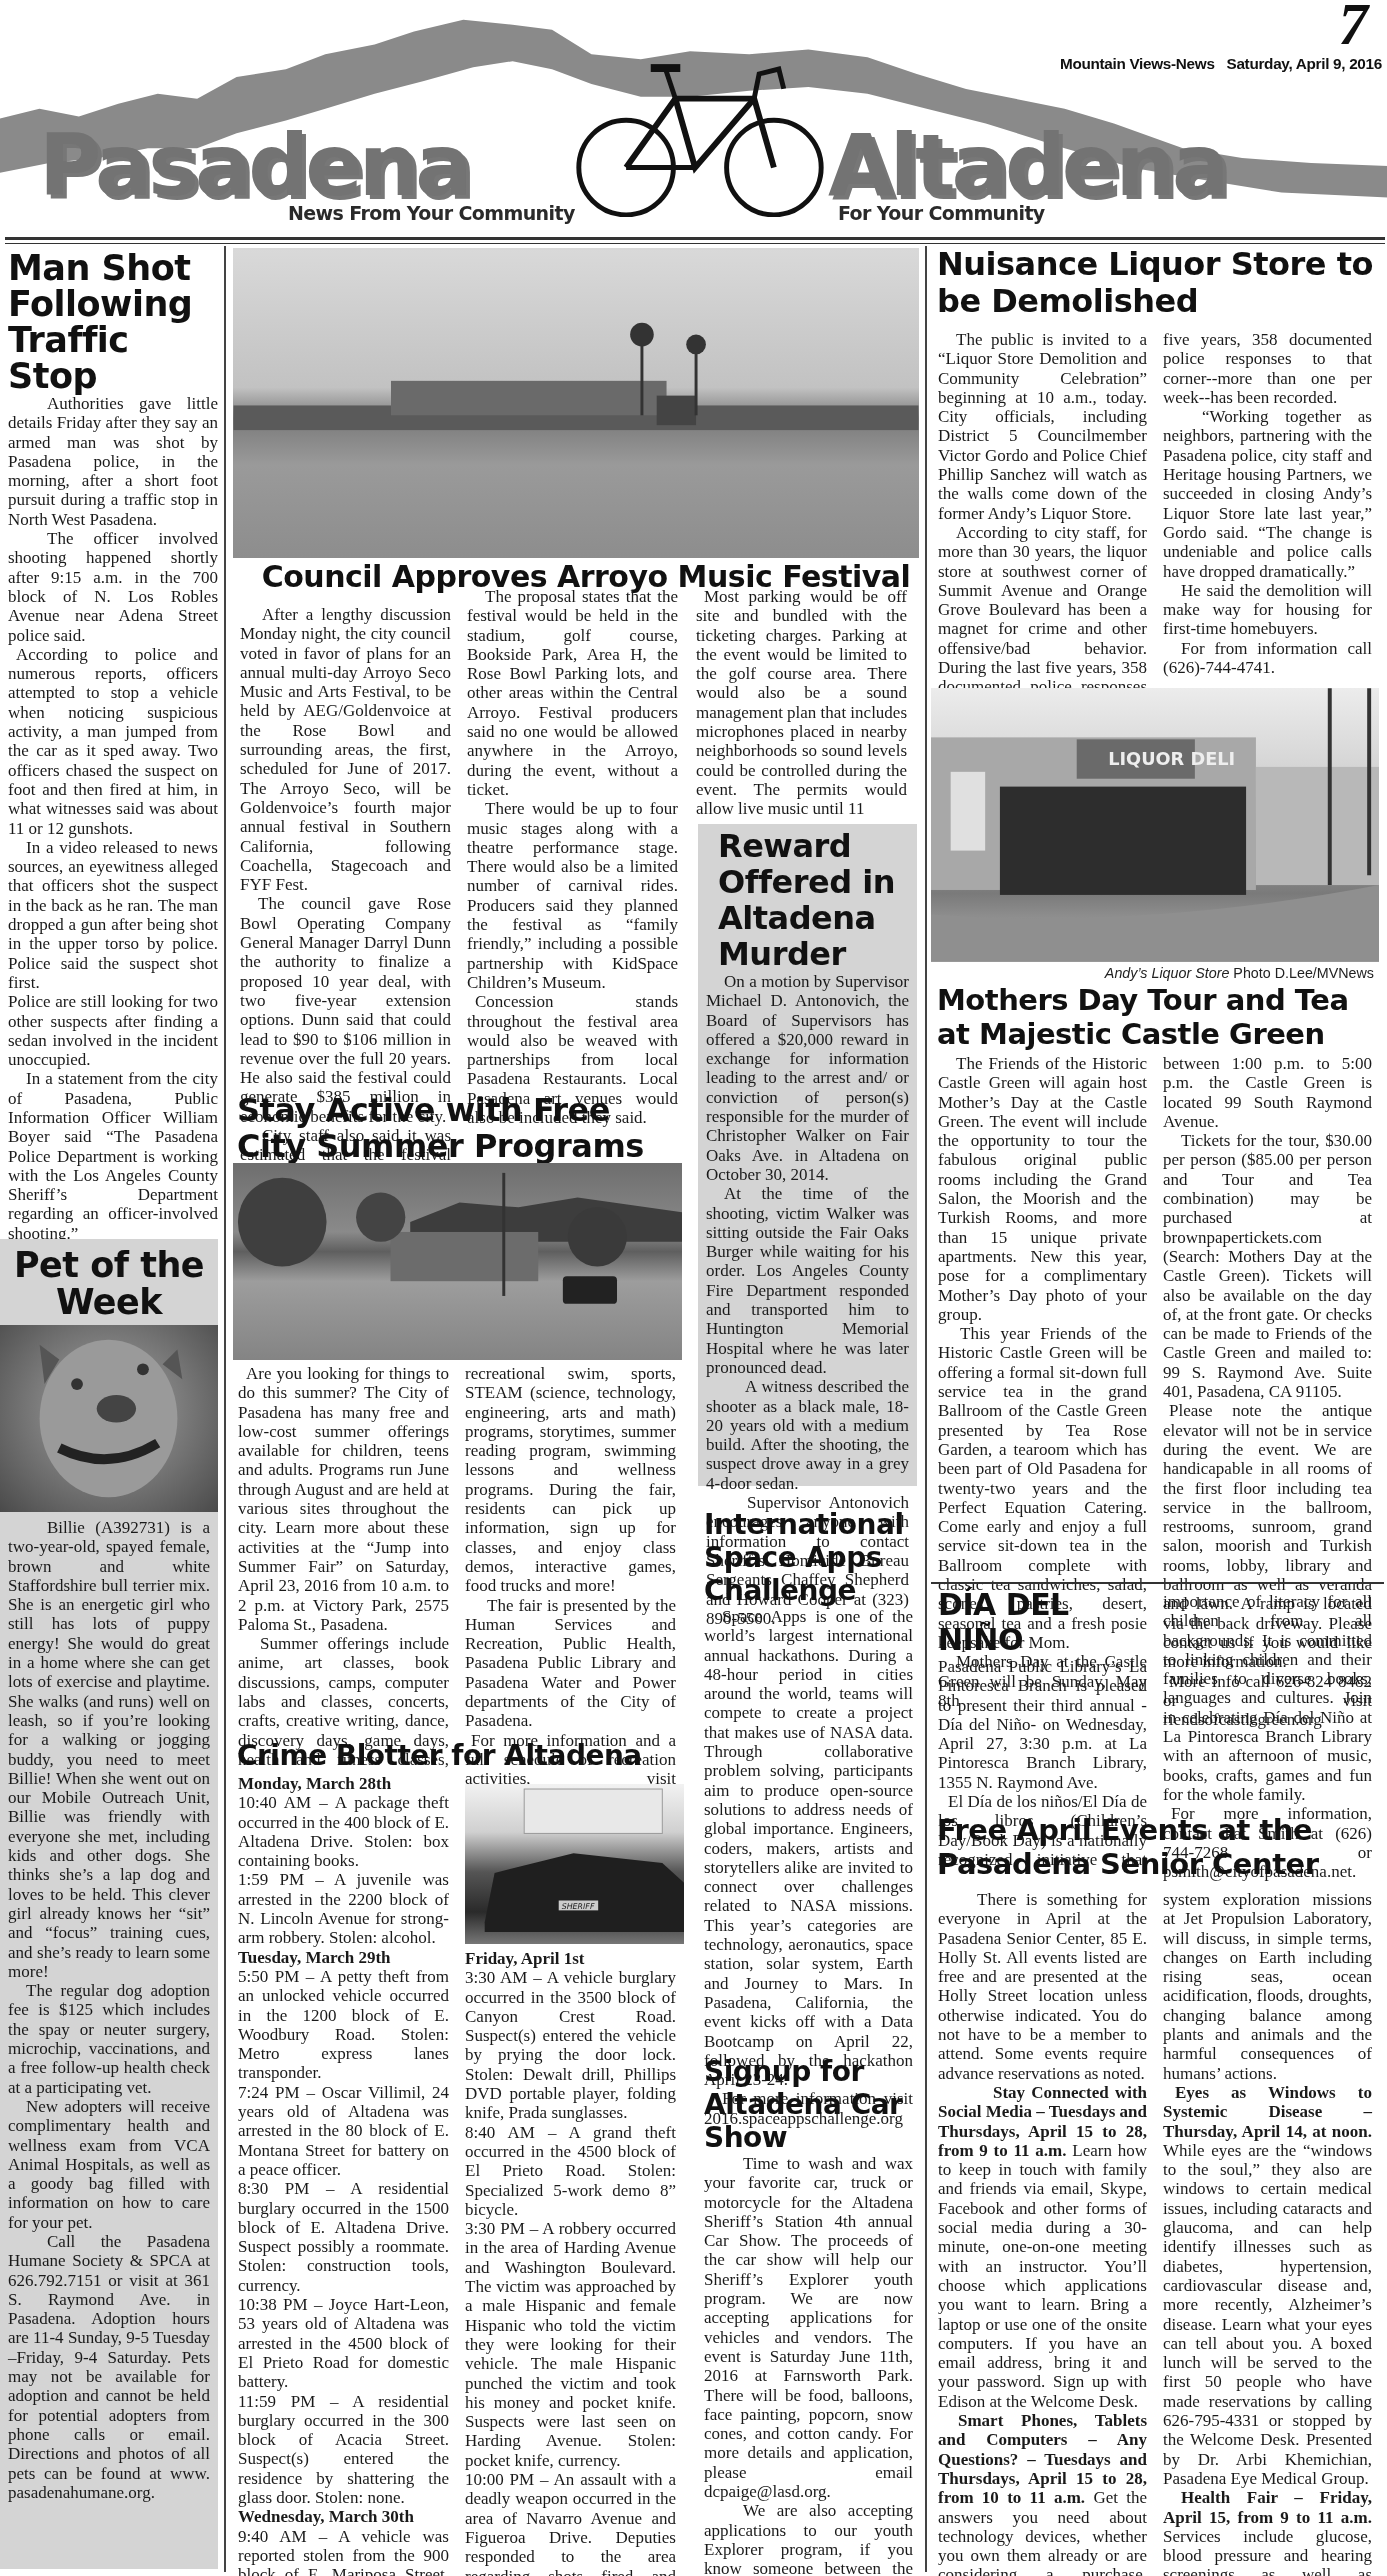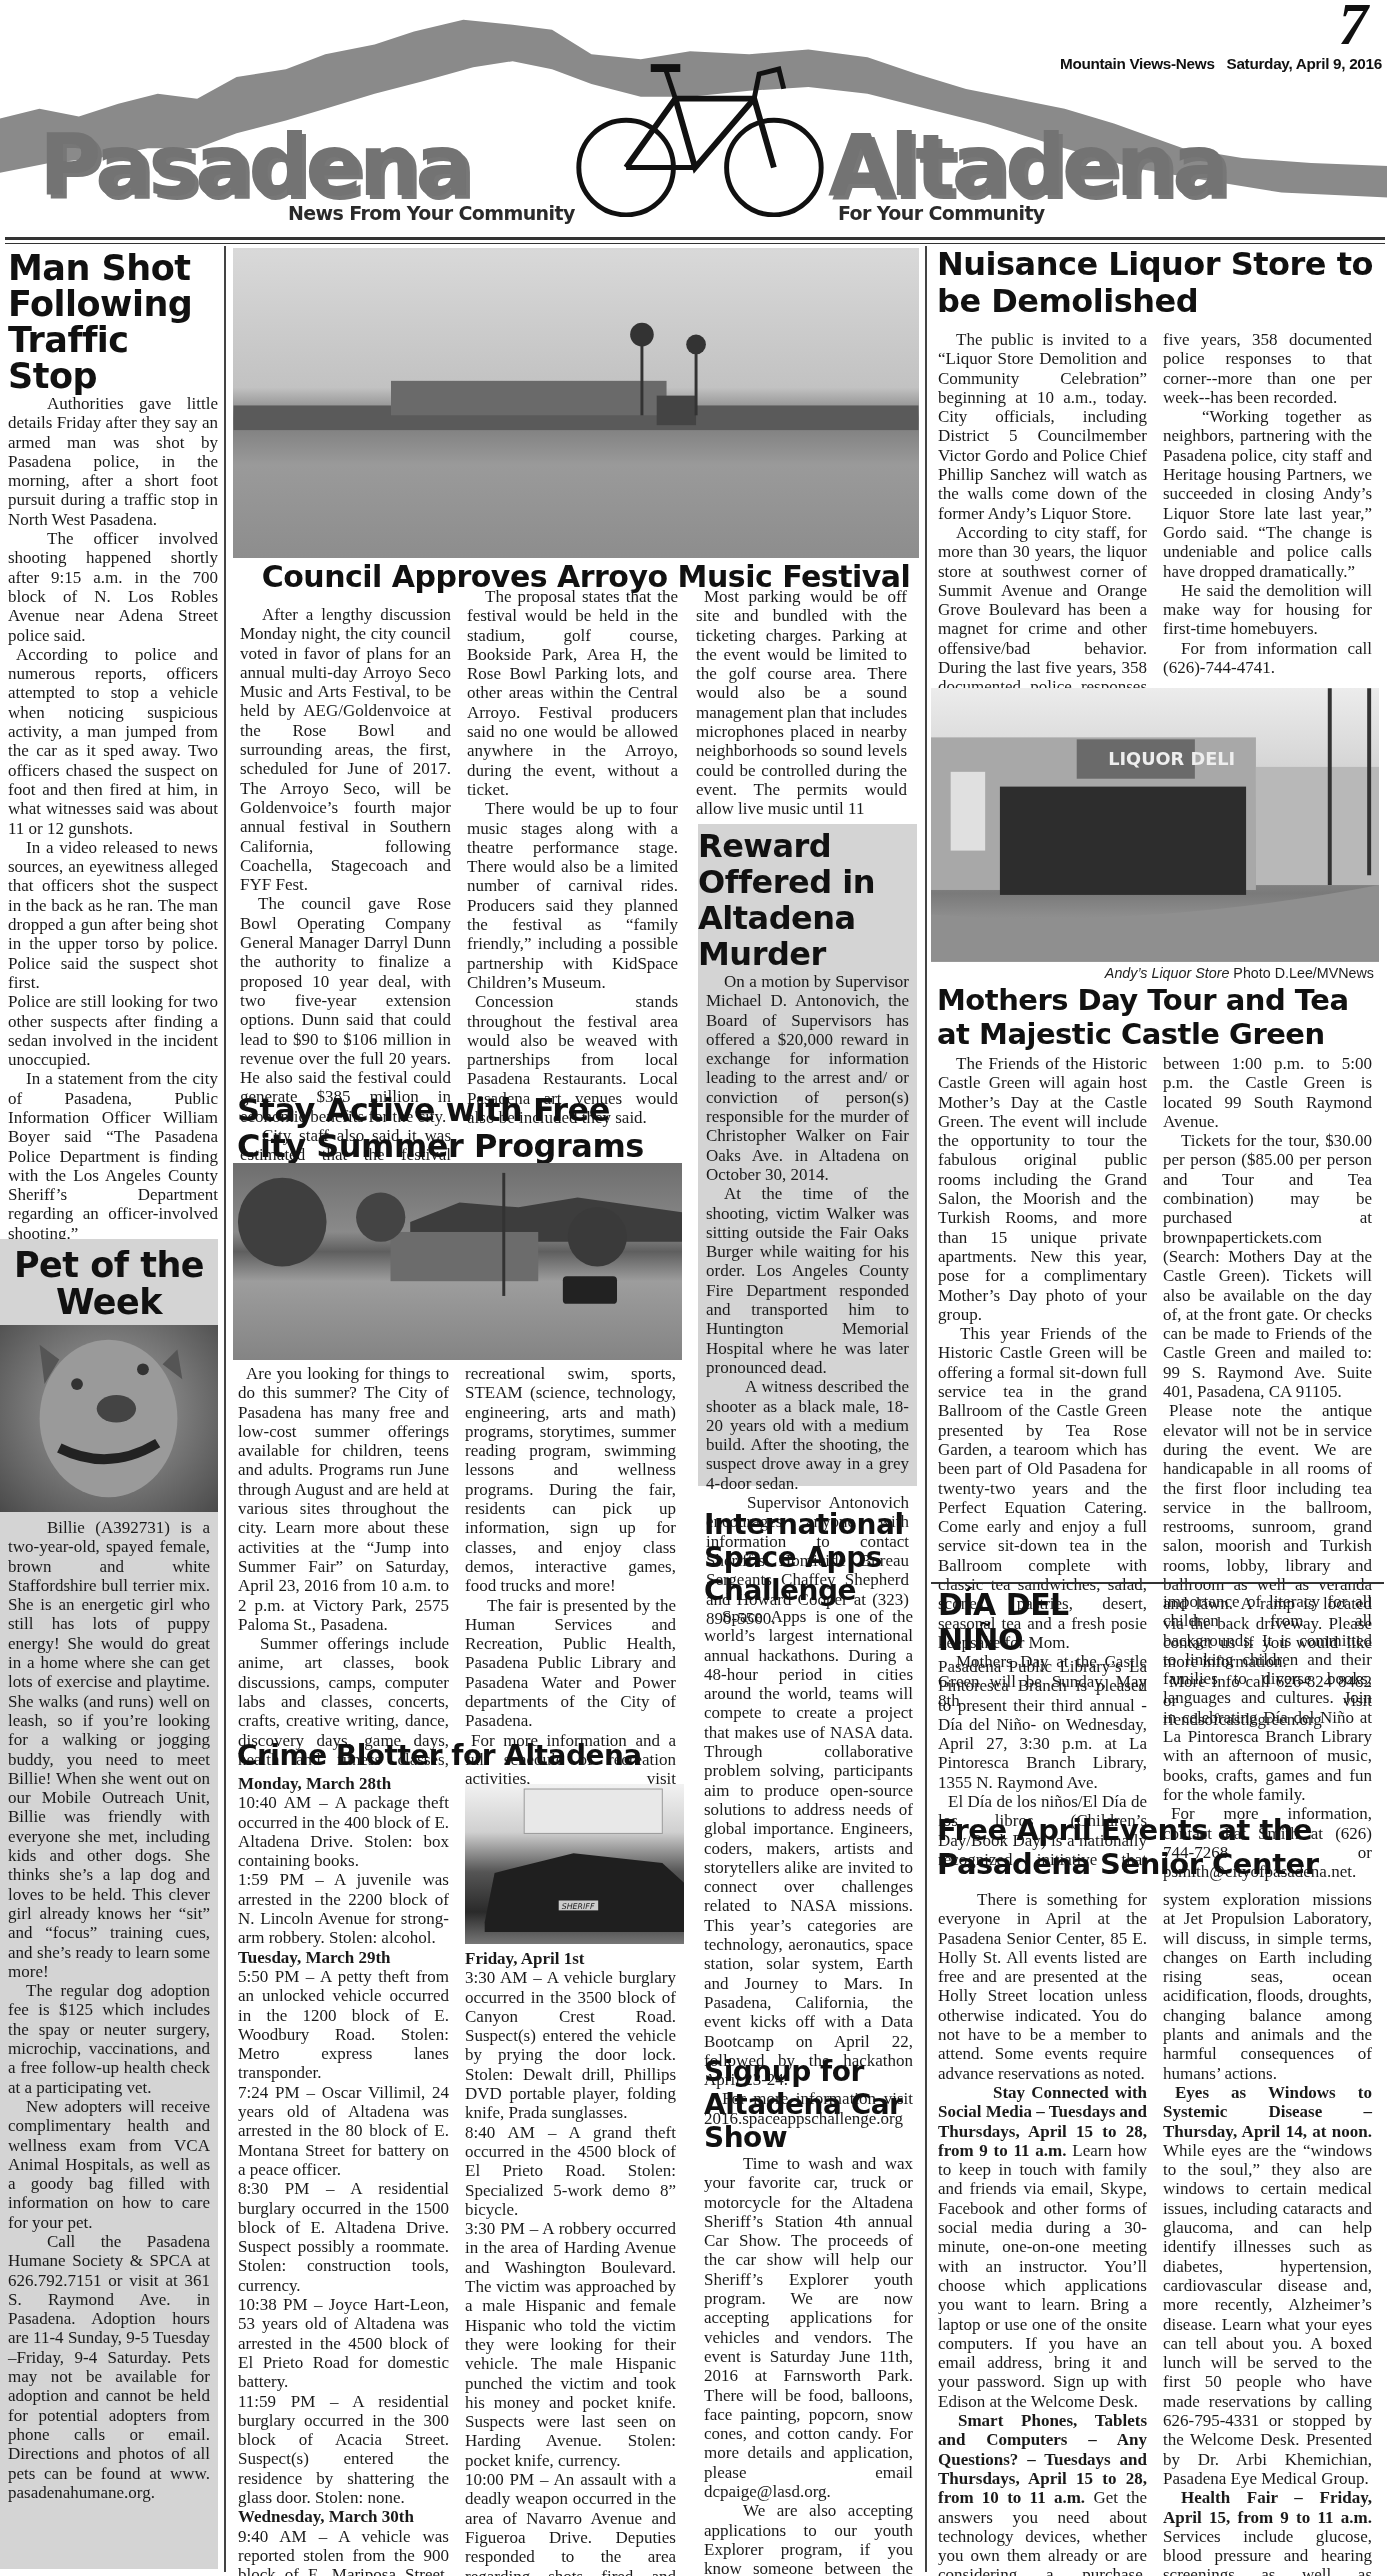--- a/index.html
+++ b/index.html
@@ -65,21 +65,21 @@
 <div class="abs vrule" style="left:925px; top:246px; height:2326px;"></div>
 
 <article class="abs" style="left:8px; top:250px; width:210px;">
   <h1 class="hl" style="font-size:35px; line-height:36px;">Man Shot Following Traffic Stop</h1>
   <div class="body-text">
     <p class="bigind">Authorities gave little details Friday after they say an armed man was shot by Pasadena police, in the morning, after a short foot pursuit during a traffic stop in North West Pasadena.</p>
     <p class="bigind">The officer involved shooting happened shortly after 9:15 a.m. in the 700 block of N. Los Robles Avenue near Adena Street police said.</p>
     <p style="text-indent:8px">According to police and numerous reports, officers attempted to stop a vehicle when noticing suspicious activity, a man jumped from the car as it sped away. Two officers chased the suspect on foot and then fired at him, in what witnesses said was about 11 or 12 gunshots.</p>
     <p>In a video released to news sources, an eyewitness alleged that officers shot the suspect in the back as he ran. The man dropped a gun after being shot in the upper torso by police. Police said the suspect shot first.</p>
     <p class="noind">Police are still looking for two other suspects after finding a sedan involved in the incident unoccupied.</p>
-    <p>In a statement from the city of Pasadena, Public Information Officer William Boyer said “The Pasadena Police Department is finding with the Los Angeles County Sheriff’s Department regarding an officer-involved shooting.”</p>
+    <p>In a statement from the city of Pasadena, Public Information Officer William Boyer said “The Pasadena Police Department is working with the Los Angeles County Sheriff’s Department regarding an officer-involved shooting.”</p>
     <p class="bigind">He said the Los Angeles County Sheriff’s Department was leading the investigation per the Pasadena Police Department’s protocol.</p>
   </div>
 </article>
 
 <section class="abs gray-box" style="left:0; top:1239px; width:218px; height:1330px;">
   <h2 class="hl" style="font-size:35px; line-height:37px; text-align:center; padding:8px 8px 4px;">Pet of the Week</h2>
   <div class="photo" style="width:218px; height:187px; background: radial-gradient(ellipse at 50% 45%, #a8a8a8 0%, #7d7d7d 45%, #4a4a4a 100%); position:relative;">
     <svg width="218" height="187" viewBox="0 0 221 190">
       <ellipse cx="110" cy="95" rx="70" ry="80" fill="#9a9a9a"></ellipse>
       <circle cx="78" cy="60" r="6" fill="#333"></circle>
@@ -144,21 +144,21 @@
   <p style="text-indent:8px">Are you looking for things to do this summer?  The City of Pasadena has many free and low-cost summer offerings available for children, teens and adults. Programs run June through August and are held at various sites throughout the city. Learn more about these activities at the “Jump into Summer Fair” on Saturday, April 23, 2016 from 10 a.m. to 2 p.m. at Victory Park, 2575 Paloma St., Pasadena.</p>
   <p style="text-indent:22px; height:135px; overflow:hidden;">Summer offerings include anime, art classes, book discussions, camps, computer labs and classes, concerts, crafts, creative writing, dance, discovery days, game days, health and fitness classes, martial arts, movie nights, music, Parks After Dark, recreational swim, sports, STEAM (science, technology, engineering, arts and math) programs, storytimes, summer reading program, swimming lessons and wellness programs. During the fair, residents can pick up information, sign up for classes, and enjoy class demos, interactive games, food trucks and more!</p>
 </div>
 <div class="abs body-text" style="left:465px; top:1364px; width:211px;">
   <p class="noind">recreational swim, sports, STEAM (science, technology, engineering, arts and math) programs, storytimes, summer reading program, swimming lessons and wellness programs. During the fair, residents can pick up information, sign up for classes, and enjoy class demos, interactive games, food trucks and more!</p>
   <p style="text-indent:22px">The fair is presented by the Human Services and Recreation, Public Health, Pasadena Public Library and  Pasadena Water and Power departments of the City of Pasadena.</p>
   <p style="text-indent:6px">For more information and a full schedule of recreation activities, visit www.cityofpasadena.net/ humanservices or call (626) 744-7500.</p>
 </div>
 
 <section class="abs gray-box" style="left:698px; top:824px; width:219px; height:662px;">
-  <h2 class="hl" style="font-size:32px; line-height:36px; padding:4px 0 0;">Reward Offered in Altadena Murder</h2>
+  <h2 class="hl" style="font-size:32px; line-height:36px; padding:4px 20px 0;">Reward Offered in Altadena Murder</h2>
   <div class="body-text" style="padding:0 8px;">
     <p>On a motion by Supervisor Michael D. Antonovich, the Board of Supervisors has offered a $20,000 reward in exchange for information leading to the arrest and/ or conviction of person(s) responsible for the murder of Christopher Walker on Fair Oaks Ave. in Altadena on October 30, 2014.</p>
     <p>At the time of the shooting, victim Walker was sitting outside the Fair Oaks Burger while waiting for his order. Los Angeles County Fire Department responded and transported him to Huntington Memorial Hospital where he was later pronounced dead.</p>
     <p class="bigind">A witness described the shooter as a black male, 18-20 years old with a medium build. After the shooting, the suspect drove away in a grey 4-door sedan.</p>
     <p style="text-indent:41px">Supervisor Antonovich encourages anyone with information to contact Sheriff’s Homicide Bureau Sergeants Chaffey Shepherd and Howard Cooper at (323) 890-5500.</p>
   </div>
 </section>
 
 <article class="abs" style="left:704px; top:1508px; width:209px;">
   <h2 class="hl" style="font-size:28px; line-height:33px;">International Space Apps Challenge</h2>

